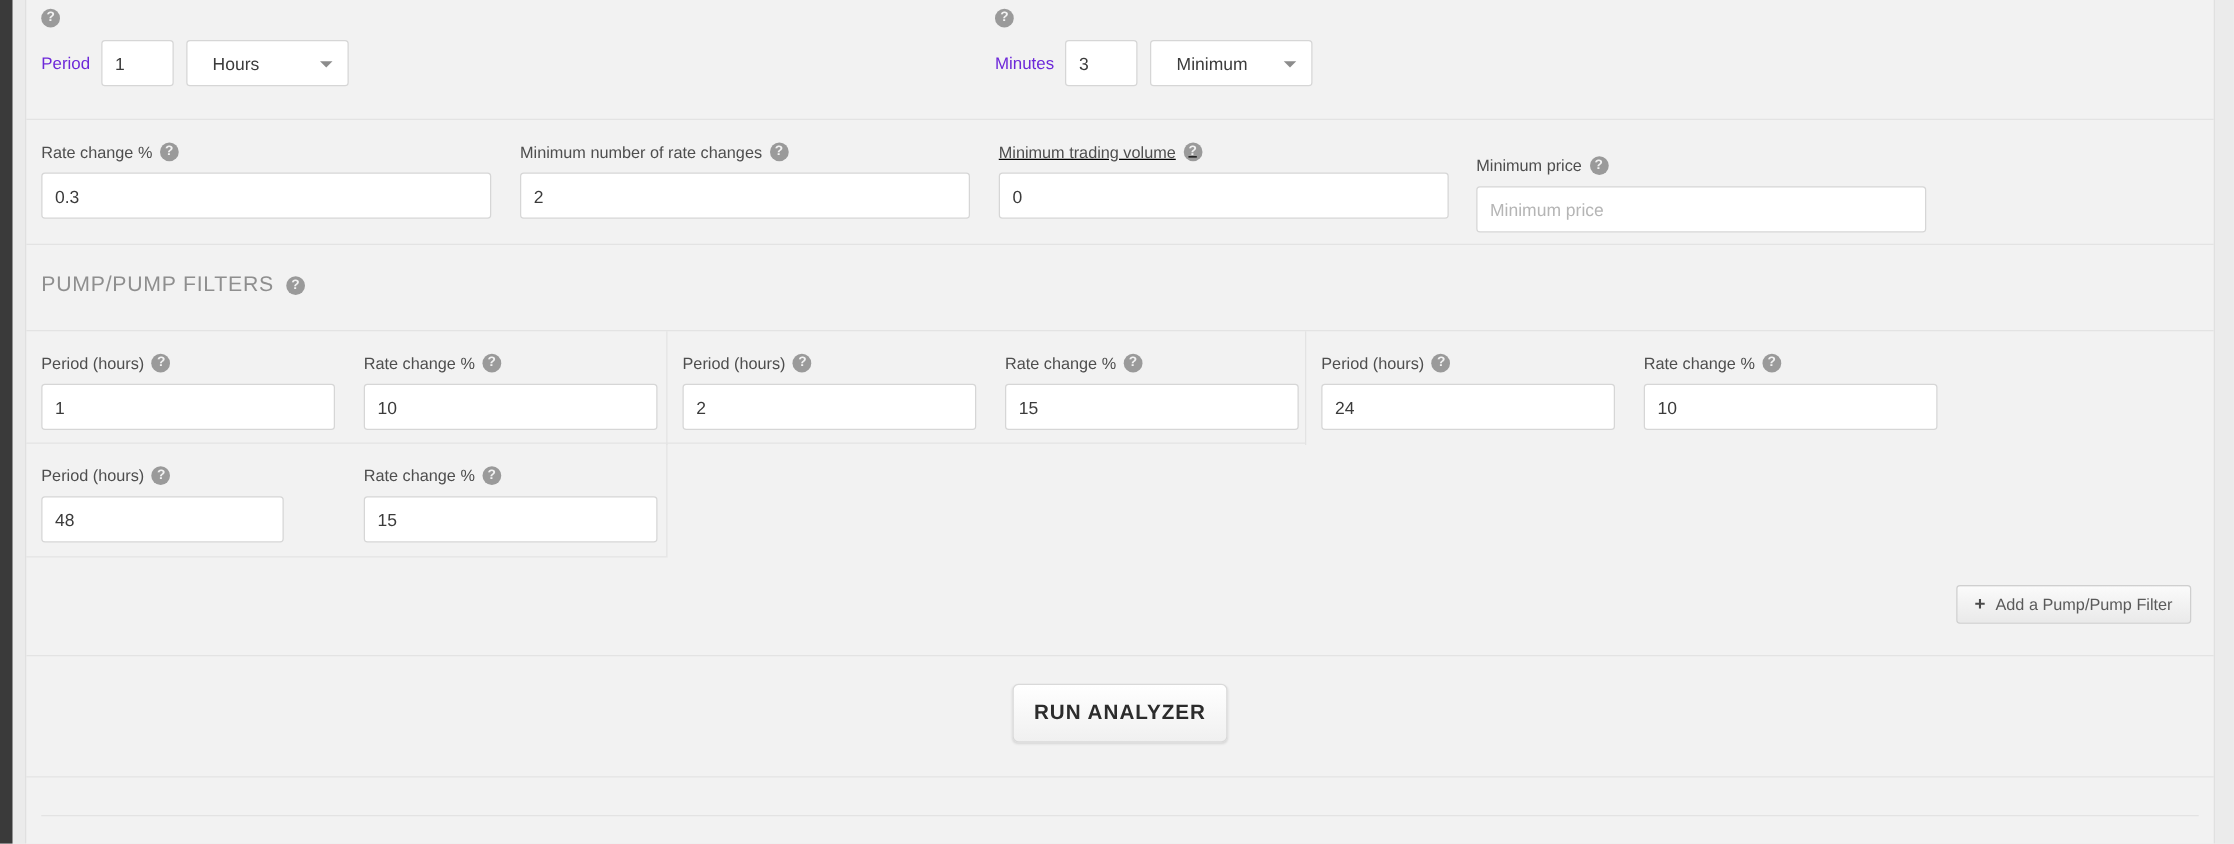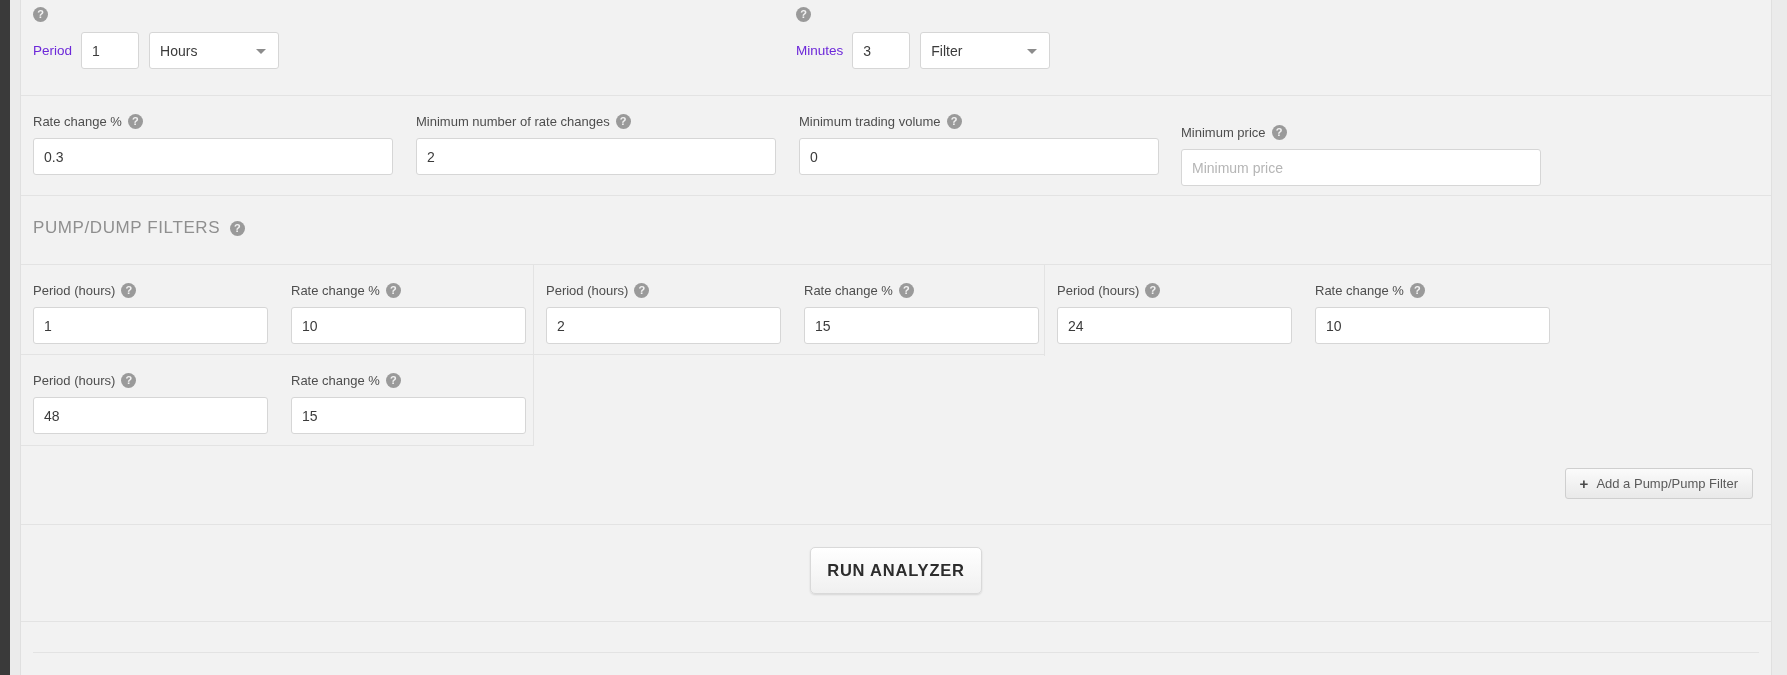--- a/index.html
+++ b/index.html
@@ -80,21 +80,21 @@
   }
   input.text-input::placeholder { color: #b5b5b5; }
   .select-box {
     position: relative;
     height: 37px;
     background: #fff;
     border: 1px solid #d6d6d6;
     border-radius: 3px;
     display: flex;
     align-items: center;
-    padding: 0 10px;
+    padding: 0 20px;
     font-size: 14px;
     color: #3b3b3b;
     cursor: pointer;
     user-select: none;
   }
   .caret {
     position: absolute;
     right: 12px;
     top: 50%;
     width: 0; height: 0;
@@ -249,21 +249,21 @@
           <span>Hours</span>
           <span class="caret"></span>
         </div>
       </div>
 
       <div class="inline-group" style="left:775px; top:32px;">
         <span class="help-badge help-above">?</span>
         <span class="inline-label">Minutes</span>
         <input class="text-input" style="width: 58px;" value="3">
         <div class="select-box" style="width:130px; margin-left:10px;">
-          <span>Filter</span>
+          <span>Minimum</span>
           <span class="caret"></span>
         </div>
       </div>
     </div>
 
     <div class="row-fields">
 
       <div class="field" style="left:12px; top:18px; width:360px;">
         <div class="field-label">
           <span>Rate change %</span>
@@ -273,40 +273,40 @@
       </div>
 
       <div class="field" style="left:395px; top:18px; width:360px;">
         <div class="field-label">
           <span>Minimum number of rate changes</span>
           <span class="help-badge">?</span>
         </div>
         <input class="text-input" style="width: 360px;" value="2">
       </div>
 
-      <div class="field" style="left:778px; top:18px; width:360px;">
+      <div class="field" style="left:778px; top:18px; width:360px;text-decoration:underline;">
         <div class="field-label">
           <span>Minimum trading volume</span>
           <span class="help-badge">?</span>
         </div>
         <input class="text-input" style="width: 360px;" value="0">
       </div>
 
       <div class="field" style="left:1160px; top:18px; width:360px;margin-top:11px;">
         <div class="field-label">
           <span>Minimum price</span>
           <span class="help-badge">?</span>
         </div>
         <input class="text-input" style="width: 360px;" placeholder="Minimum price">
       </div>
     </div>
 
     <div class="pd-header-row">
       <div class="pd-title">
-        <span>PUMP/DUMP FILTERS</span>
+        <span>PUMP/PUMP FILTERS</span>
         <span class="help-badge">?</span>
       </div>
     </div>
 
     <div class="pd-row">
 
       <div class="pd-group" style="left:12px; width:500px;">
         <div class="field" style="left:0; top:18px;">
           <div class="field-label">
             <span>Period (hours)</span>
@@ -364,21 +364,21 @@
       <div class="pd-row-underline" style="left:0; bottom:0; width:1023px;"></div>
     </div>
 
     <div class="pd-row" style="border-top:none;">
       <div class="pd-group" style="left:12px; width:500px;">
         <div class="field" style="left:0; top:18px;">
           <div class="field-label">
             <span>Period (hours)</span>
             <span class="help-badge">?</span>
           </div>
-          <input class="text-input" style="width: 235px;" value="48">
+          <input class="text-input" style="width: 194px;" value="48">
         </div>
         <div class="field" style="left:258px; top:18px;">
           <div class="field-label">
             <span>Rate change %</span>
             <span class="help-badge">?</span>
           </div>
           <input class="text-input" style="width: 235px;" value="15">
         </div>
       </div>
       <div class="pd-divider" style="left:512px;"></div>

